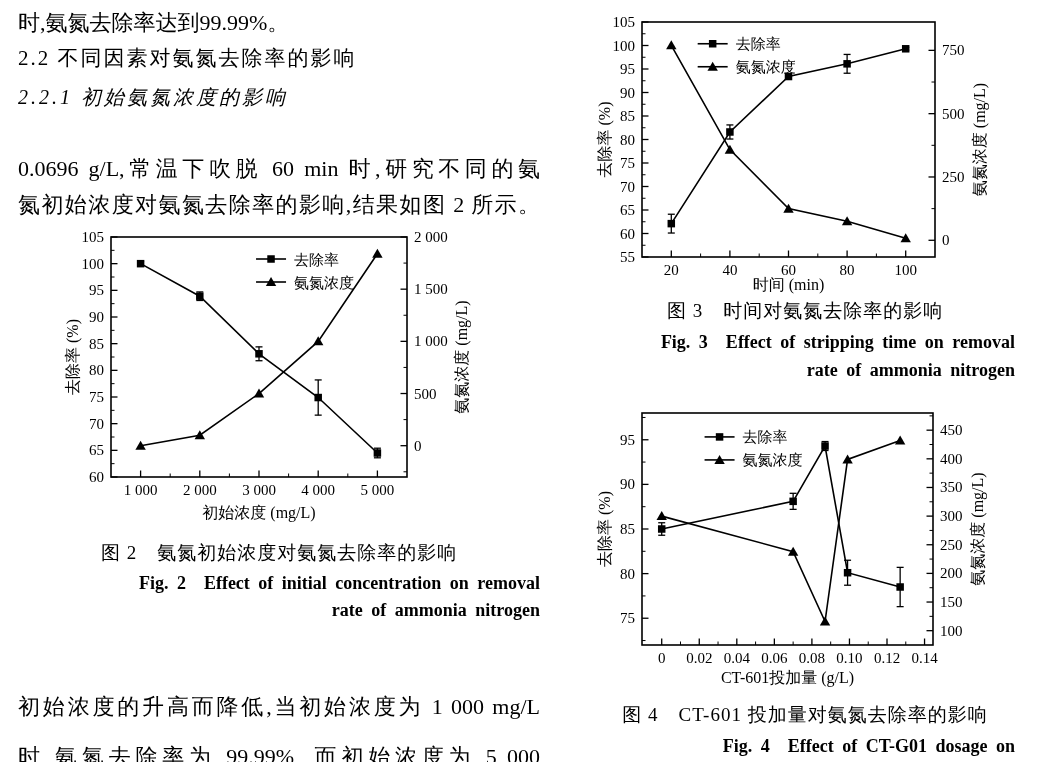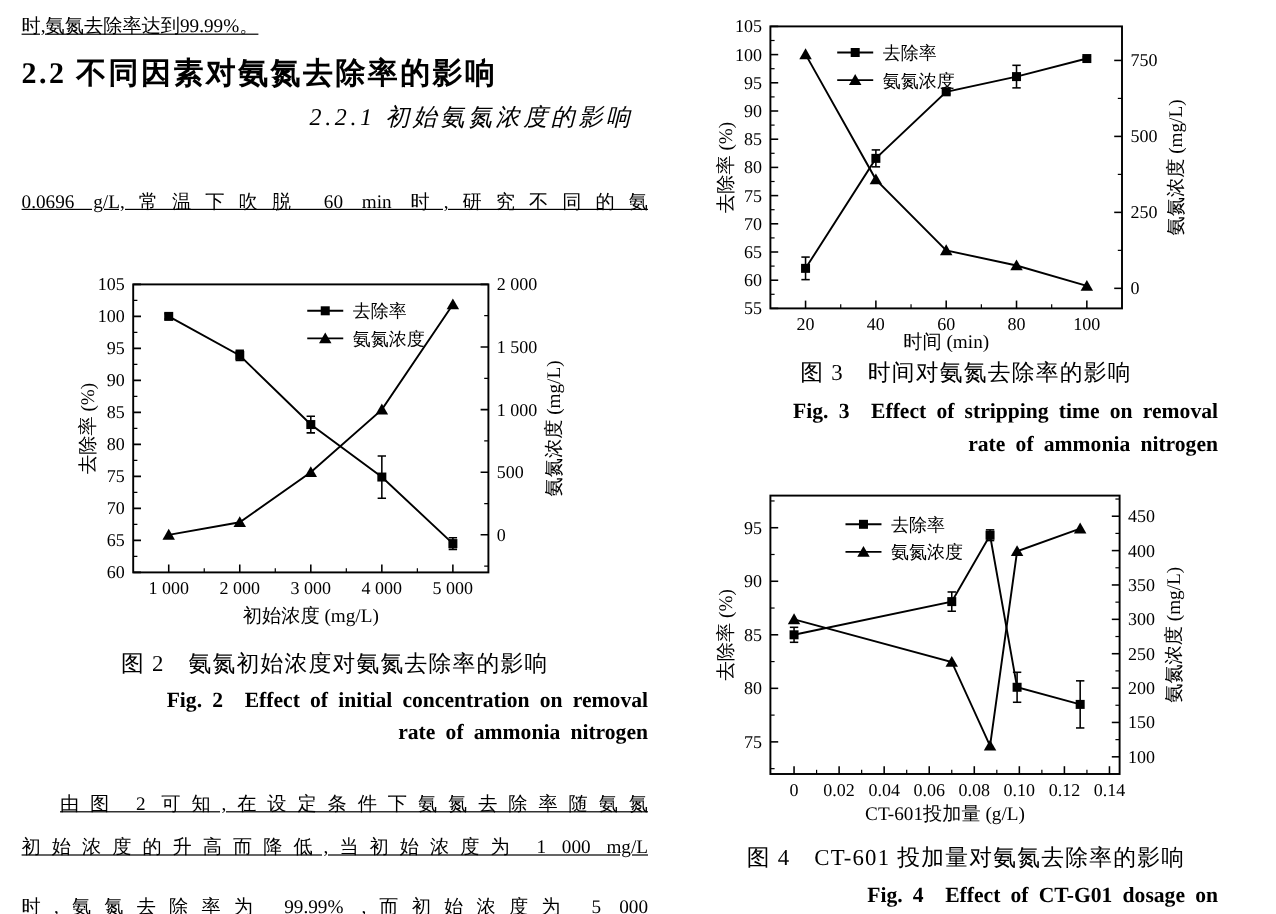--- a/index.html
+++ b/index.html
@@ -1,39 +1,40 @@
 <!DOCTYPE html>
 <html><head>
 <meta charset="utf-8">
 <style>
   html,body { margin:0; padding:0; background:#ffffff; }
   .page {
     position:relative; width:1063px; height:762px; background:#fff;
     font-family:"Liberation Serif","DejaVu Serif",serif; color:#000; overflow:hidden;
   }
   .abs { position:absolute; }
-  .bline { font-size:16px; width:522px; line-height:26px;text-decoration:underline; }
+  .bline { font-size:22px; width:522px; line-height:26px; }
   .just { text-align:justify; text-align-last:justify; }
   .ind { text-indent:2em; }
-  .h22 { font-size:25px; font-weight:bold; letter-spacing:2px; }
+  .h22 { font-size:21px; font-weight:normal; letter-spacing:2px; }
   .h221 { font-size:20px; font-style:italic; letter-spacing:3px; }
   .cap-cn { font-size:19px; text-align:center; letter-spacing:1px;font-family:Liberation Serif, serif; }
   .cap-en { font-size:18px; font-weight:bold; text-align:right; word-spacing:4px; }
   svg { display:block; }
   svg text { font-family:"Liberation Serif","DejaVu Serif",serif; fill:#000; }
 </style>
 </head>
 <body>
 
 <div class="page">
 
   <div class="abs bline" style="left:18px;top:10px;">时,氨氮去除率达到99.99%。</div>
   <div class="abs h22" style="left:18px;top:44px;width:522px;">2.2  不同因素对氨氮去除率的影响</div>
-  <div class="abs h221" style="left:6px;top:84px;width:522px;text-align:right;">2.2.1  初始氨氮浓度的影响</div>
+  <div class="abs h221" style="left:18px;top:84px;width:522px;">2.2.1  初始氨氮浓度的影响</div>
   <div class="abs bline just" style="left:18px;top:156px;">0.0696 g/L,常温下吹脱 60 min 时,研究不同的氨</div>
+  <div class="abs bline just" style="left:18px;top:192px;">氮初始浓度对氨氮去除率的影响,结果如图 2 所示。</div>
 
   <svg id="fig2" class="abs" style="left:62px;top:227px;" width="420" height="300" viewBox="0 0 420 300">
       <rect x="49" y="10" width="296" height="240" fill="none" stroke="#000" stroke-width="1.6"></rect>
       <g>
         <line x1="78.6" y1="250" x2="78.6" y2="243.5" stroke="#000" stroke-width="1.3"></line>
         <text x="78.6" y="268" text-anchor="middle" font-size="15">1 000</text>
         <line x1="137.8" y1="250" x2="137.8" y2="243.5" stroke="#000" stroke-width="1.3"></line>
         <text x="137.8" y="268" text-anchor="middle" font-size="15">2 000</text>
         <line x1="197" y1="250" x2="197" y2="243.5" stroke="#000" stroke-width="1.3"></line>
         <text x="197" y="268" text-anchor="middle" font-size="15">3 000</text>
@@ -134,21 +135,20 @@
         <text x="232.04" y="37.5" font-size="15">去除率</text>
         <line x1="194.04" y1="55" x2="224.04" y2="55" stroke="#000" stroke-width="1.6"></line>
         <path d="M 209.04 50 L 214.23999999999998 59 L 203.84 59 Z" fill="#000"></path>
         <text x="232.04" y="60.5" font-size="15">氨氮浓度</text>
       </g>
     </svg>
   <div class="abs cap-cn" style="left:18px;top:540px;width:522px;">图 2　氨氮初始浓度对氨氮去除率的影响</div>
   <div class="abs cap-en" style="left:18px;top:571px;width:522px;">Fig. 2　Effect of initial concentration on removal</div>
   <div class="abs cap-en" style="left:18px;top:600px;width:522px;">rate of ammonia nitrogen</div>
 
-  <div class="abs bline just ind" style="left:18px;top:658px;">由图 2 可知,在设定条件下氨氮去除率随氨氮</div>
   <div class="abs bline just" style="left:18px;top:694px;">初始浓度的升高而降低,当初始浓度为 1 000 mg/L</div>
   <div class="abs bline just" style="left:18px;top:744px;">时,氨氮去除率为 99.99% ,而初始浓度为 5 000</div>
 
   <svg id="fig3" class="abs" style="left:595px;top:5px;" width="420" height="290" viewBox="0 0 420 290">
       <rect x="47" y="17" width="293" height="235" fill="none" stroke="#000" stroke-width="1.6"></rect>
       <g>
         <line x1="76.3" y1="252" x2="76.3" y2="245.5" stroke="#000" stroke-width="1.3"></line>
         <text x="76.3" y="270" text-anchor="middle" font-size="15">20</text>
         <line x1="134.89999999999998" y1="252" x2="134.89999999999998" y2="245.5" stroke="#000" stroke-width="1.3"></line>
         <text x="134.89999999999998" y="270" text-anchor="middle" font-size="15">40</text>

